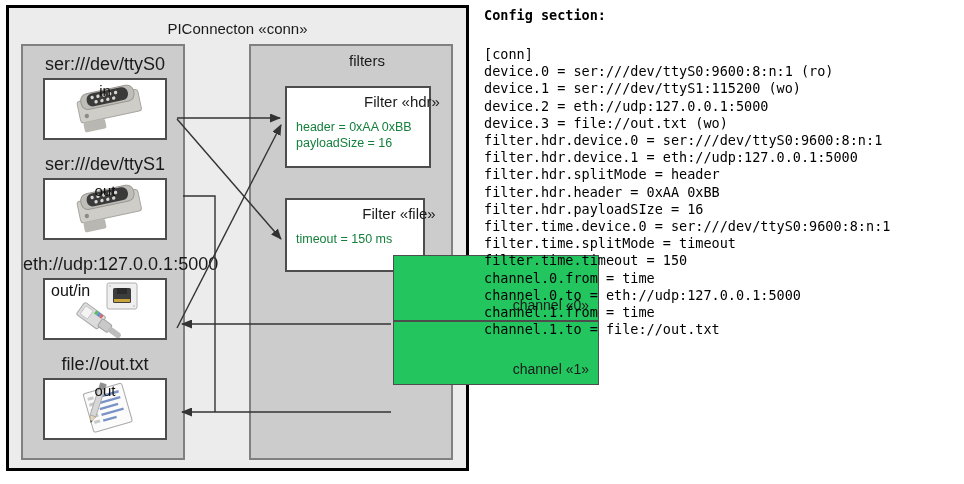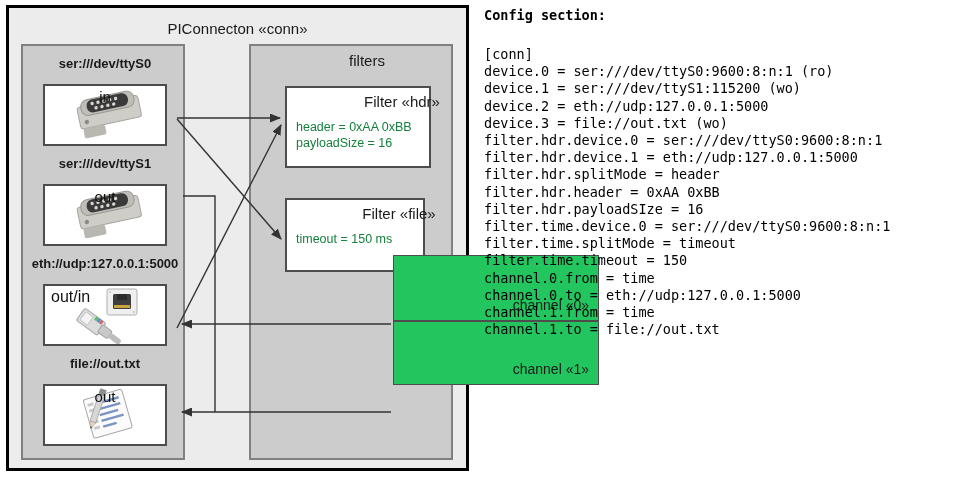--- a/index.html
+++ b/index.html
@@ -28,26 +28,25 @@
     position:absolute;left:16px;top:6px;width:100%;text-align:center;
     font-size:15px;line-height:18px;color:#1a1a1a;
   }
 
   
   #devices-panel{left:12px;top:36px;width:164px;height:416px;}
   #filters-panel{left:240px;top:36px;width:204px;height:416px;}
 
   .device-group{position:absolute;left:0;width:164px;}
   .device-label{
-    text-align:center;font-size:13px;line-height:16px;color:#1a1a1a;
+    text-align:center;font-size:18px;line-height:16px;color:#1a1a1a;
     white-space:nowrap;
-    font-weight:bold;
   }
   .device-box{
-    position:relative;margin:12px auto 0 auto;width:124px;height:62px;
+    position:relative;margin:6px auto 0 auto;width:124px;height:62px;
     background:#ffffff;border:2px solid #4d4d4d;box-sizing:border-box;
     overflow:hidden;
   }
   .device-dir{
     position:absolute;left:0;top:2px;width:100%;text-align:center;
     font-size:15px;line-height:17px;color:#111111;z-index:3;
   }
   .device-dir.left-dir{text-align:left;left:6px;width:auto;font-size:16px;}
 
   

